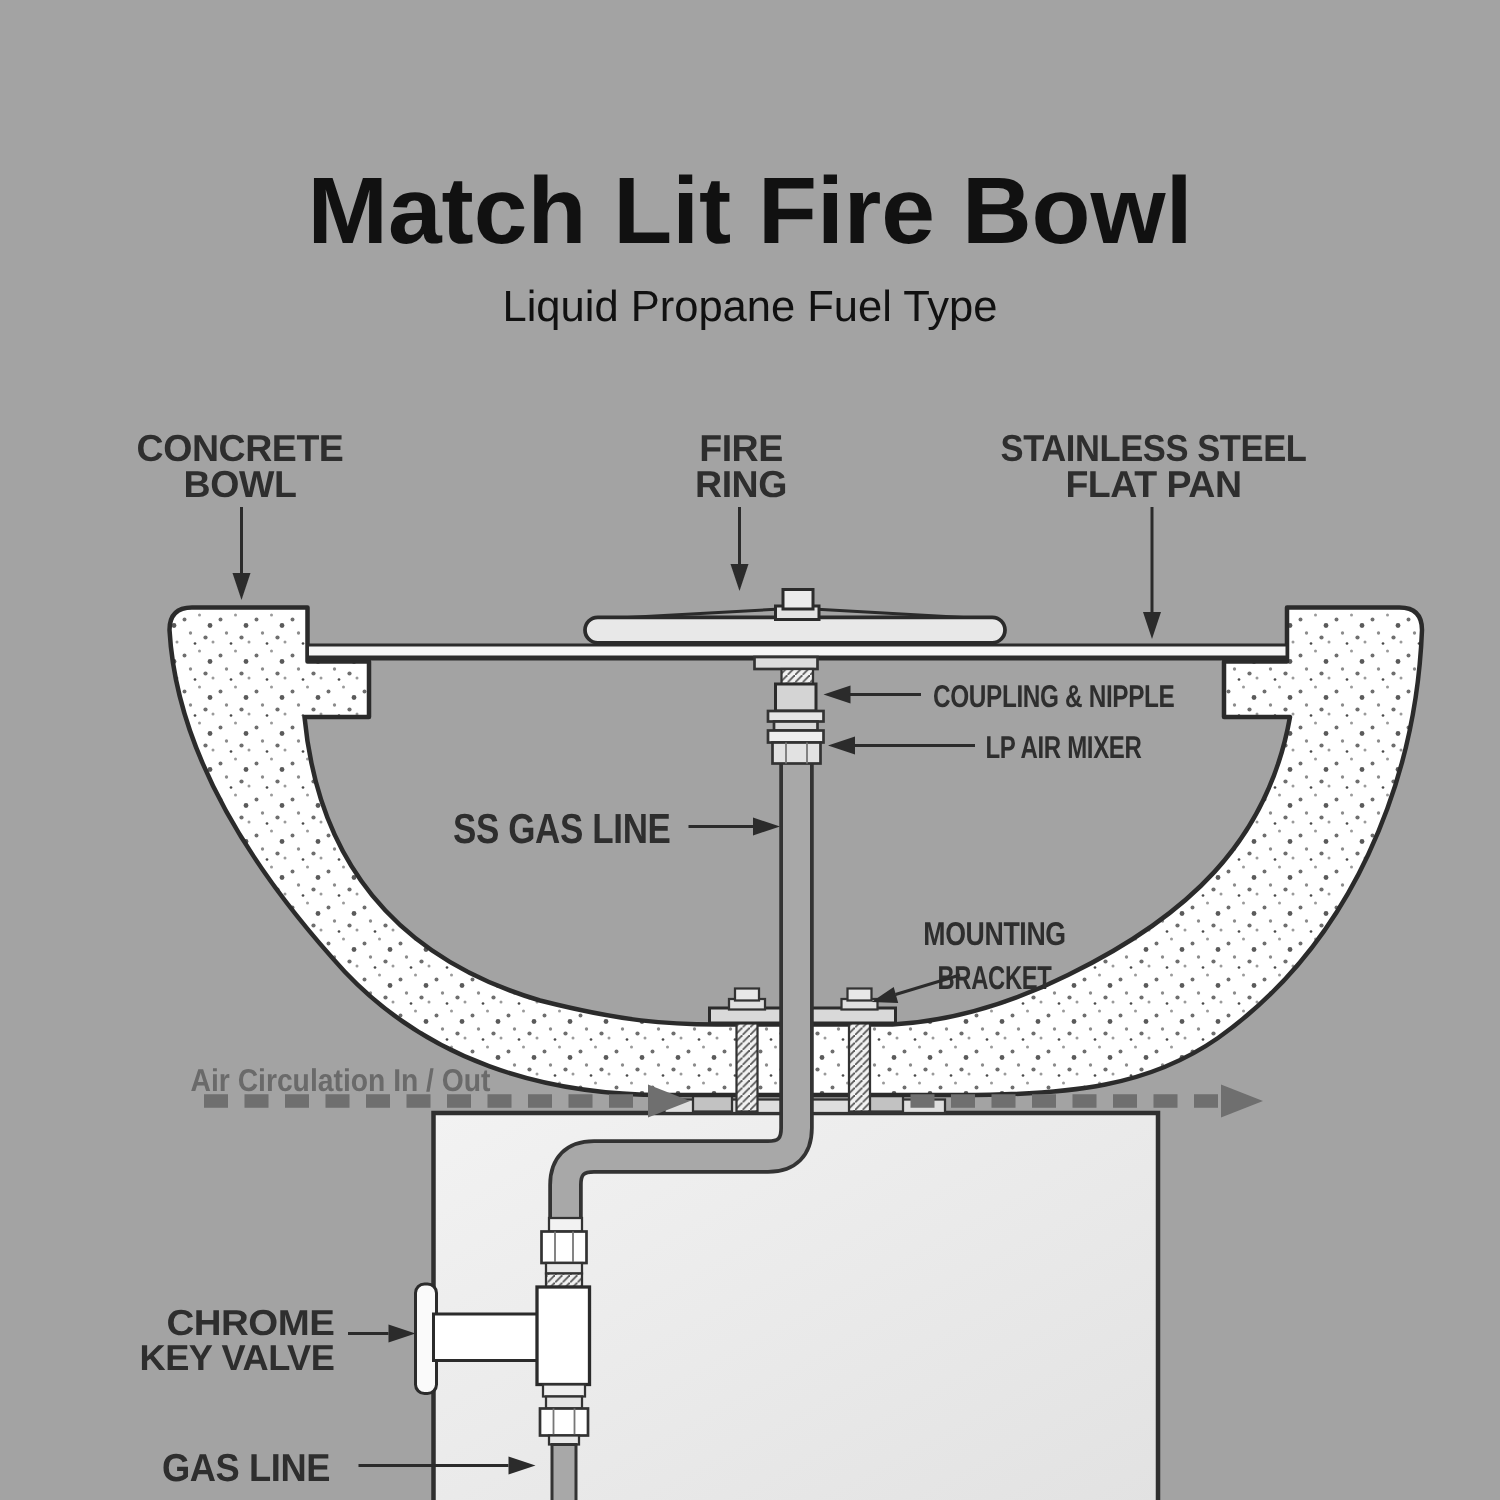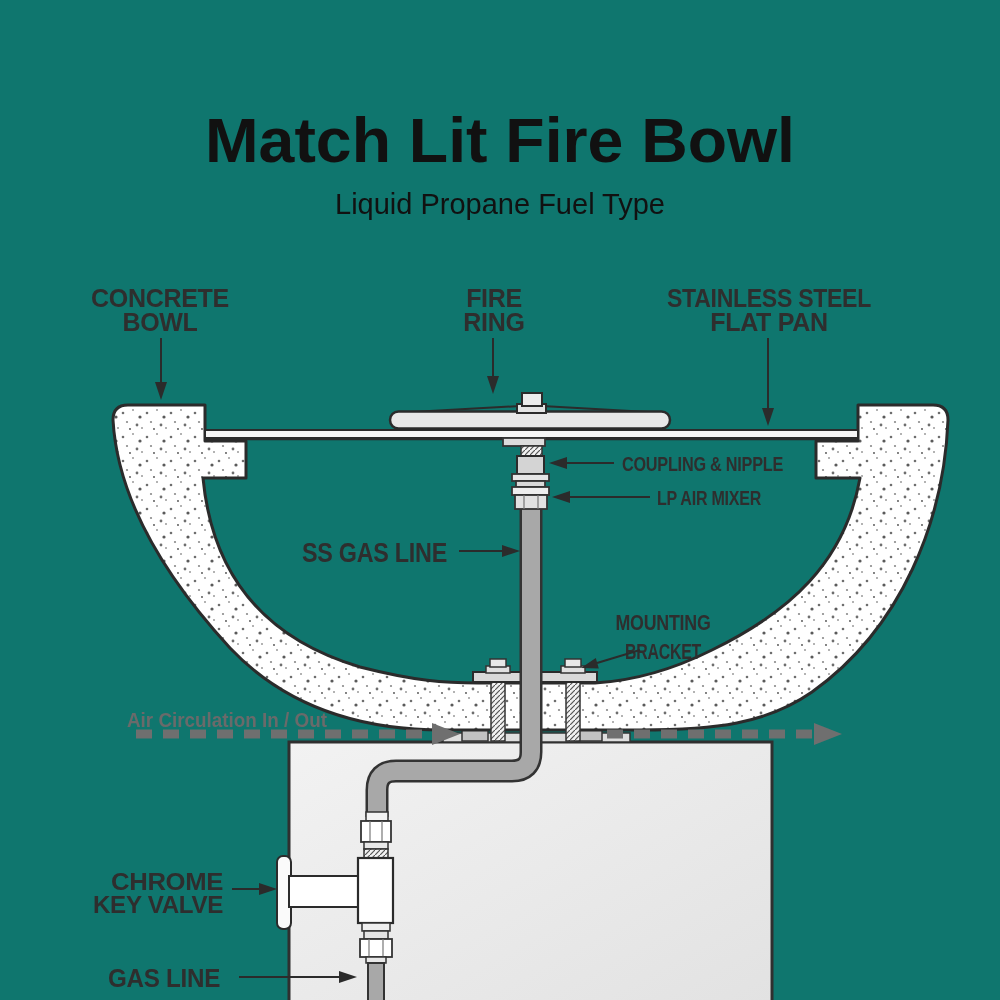--- a/index.html
+++ b/index.html
@@ -1,16 +1,16 @@
 <!DOCTYPE html>
 <html><head>
 <meta charset="utf-8">
 <style>
   html,body{margin:0;padding:0;background:#ffffff;}
-  .stage{position:relative;width:1000px;height:1000px;background:#0f766e;overflow:hidden;
+  .stage{position:relative;width:1000px;height:1000px;background:#a3a3a3;overflow:hidden;
          font-family:"Liberation Sans", sans-serif;}
   svg{display:block;}
   .title-text{font-family:"Liberation Sans",sans-serif;font-weight:700;fill:#111;}
   .subtitle-text{font-family:"Liberation Sans",sans-serif;font-weight:400;fill:#111;}
   .part-label{font-family:"Liberation Sans",sans-serif;font-weight:700;fill:#2e2e2e;letter-spacing:-0.3px;}
   .air-label{font-family:"Liberation Sans",sans-serif;font-weight:700;fill:#6a6a6a;}
   .ln{stroke:#2b2b2b;stroke-width:2;fill:none;}
   .head{fill:#2b2b2b;stroke:none;}
 </style>
 </head>

